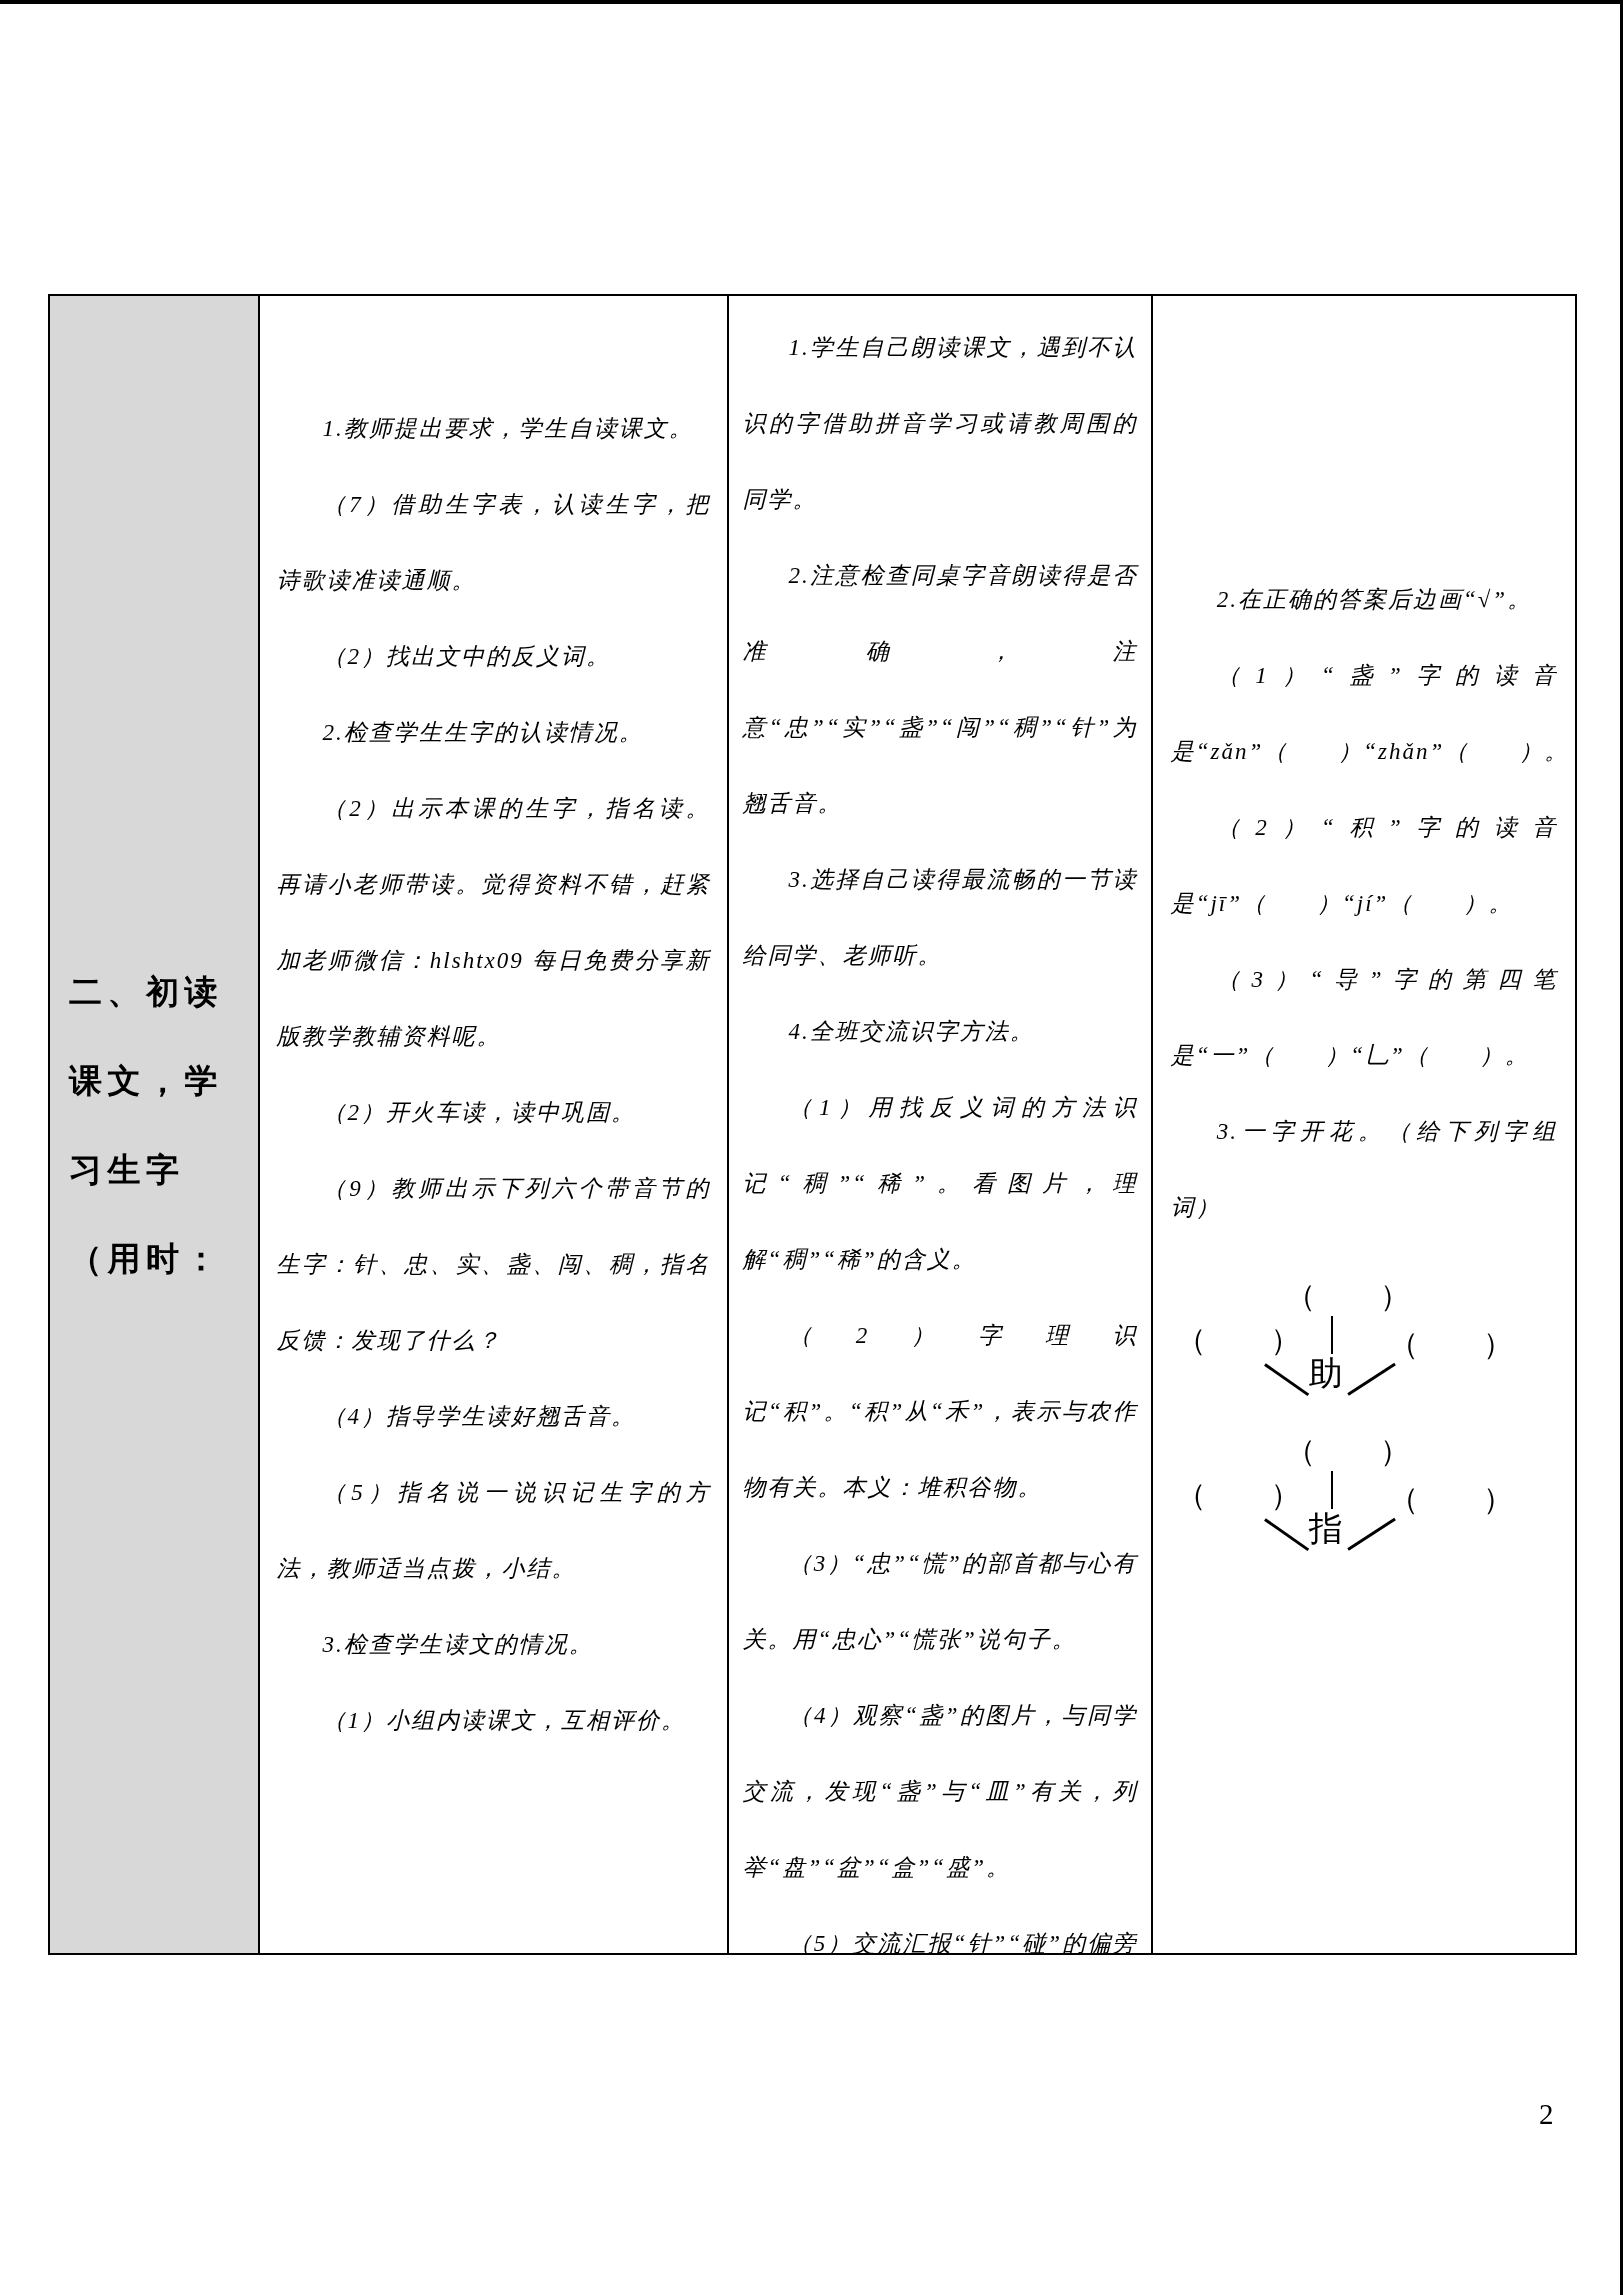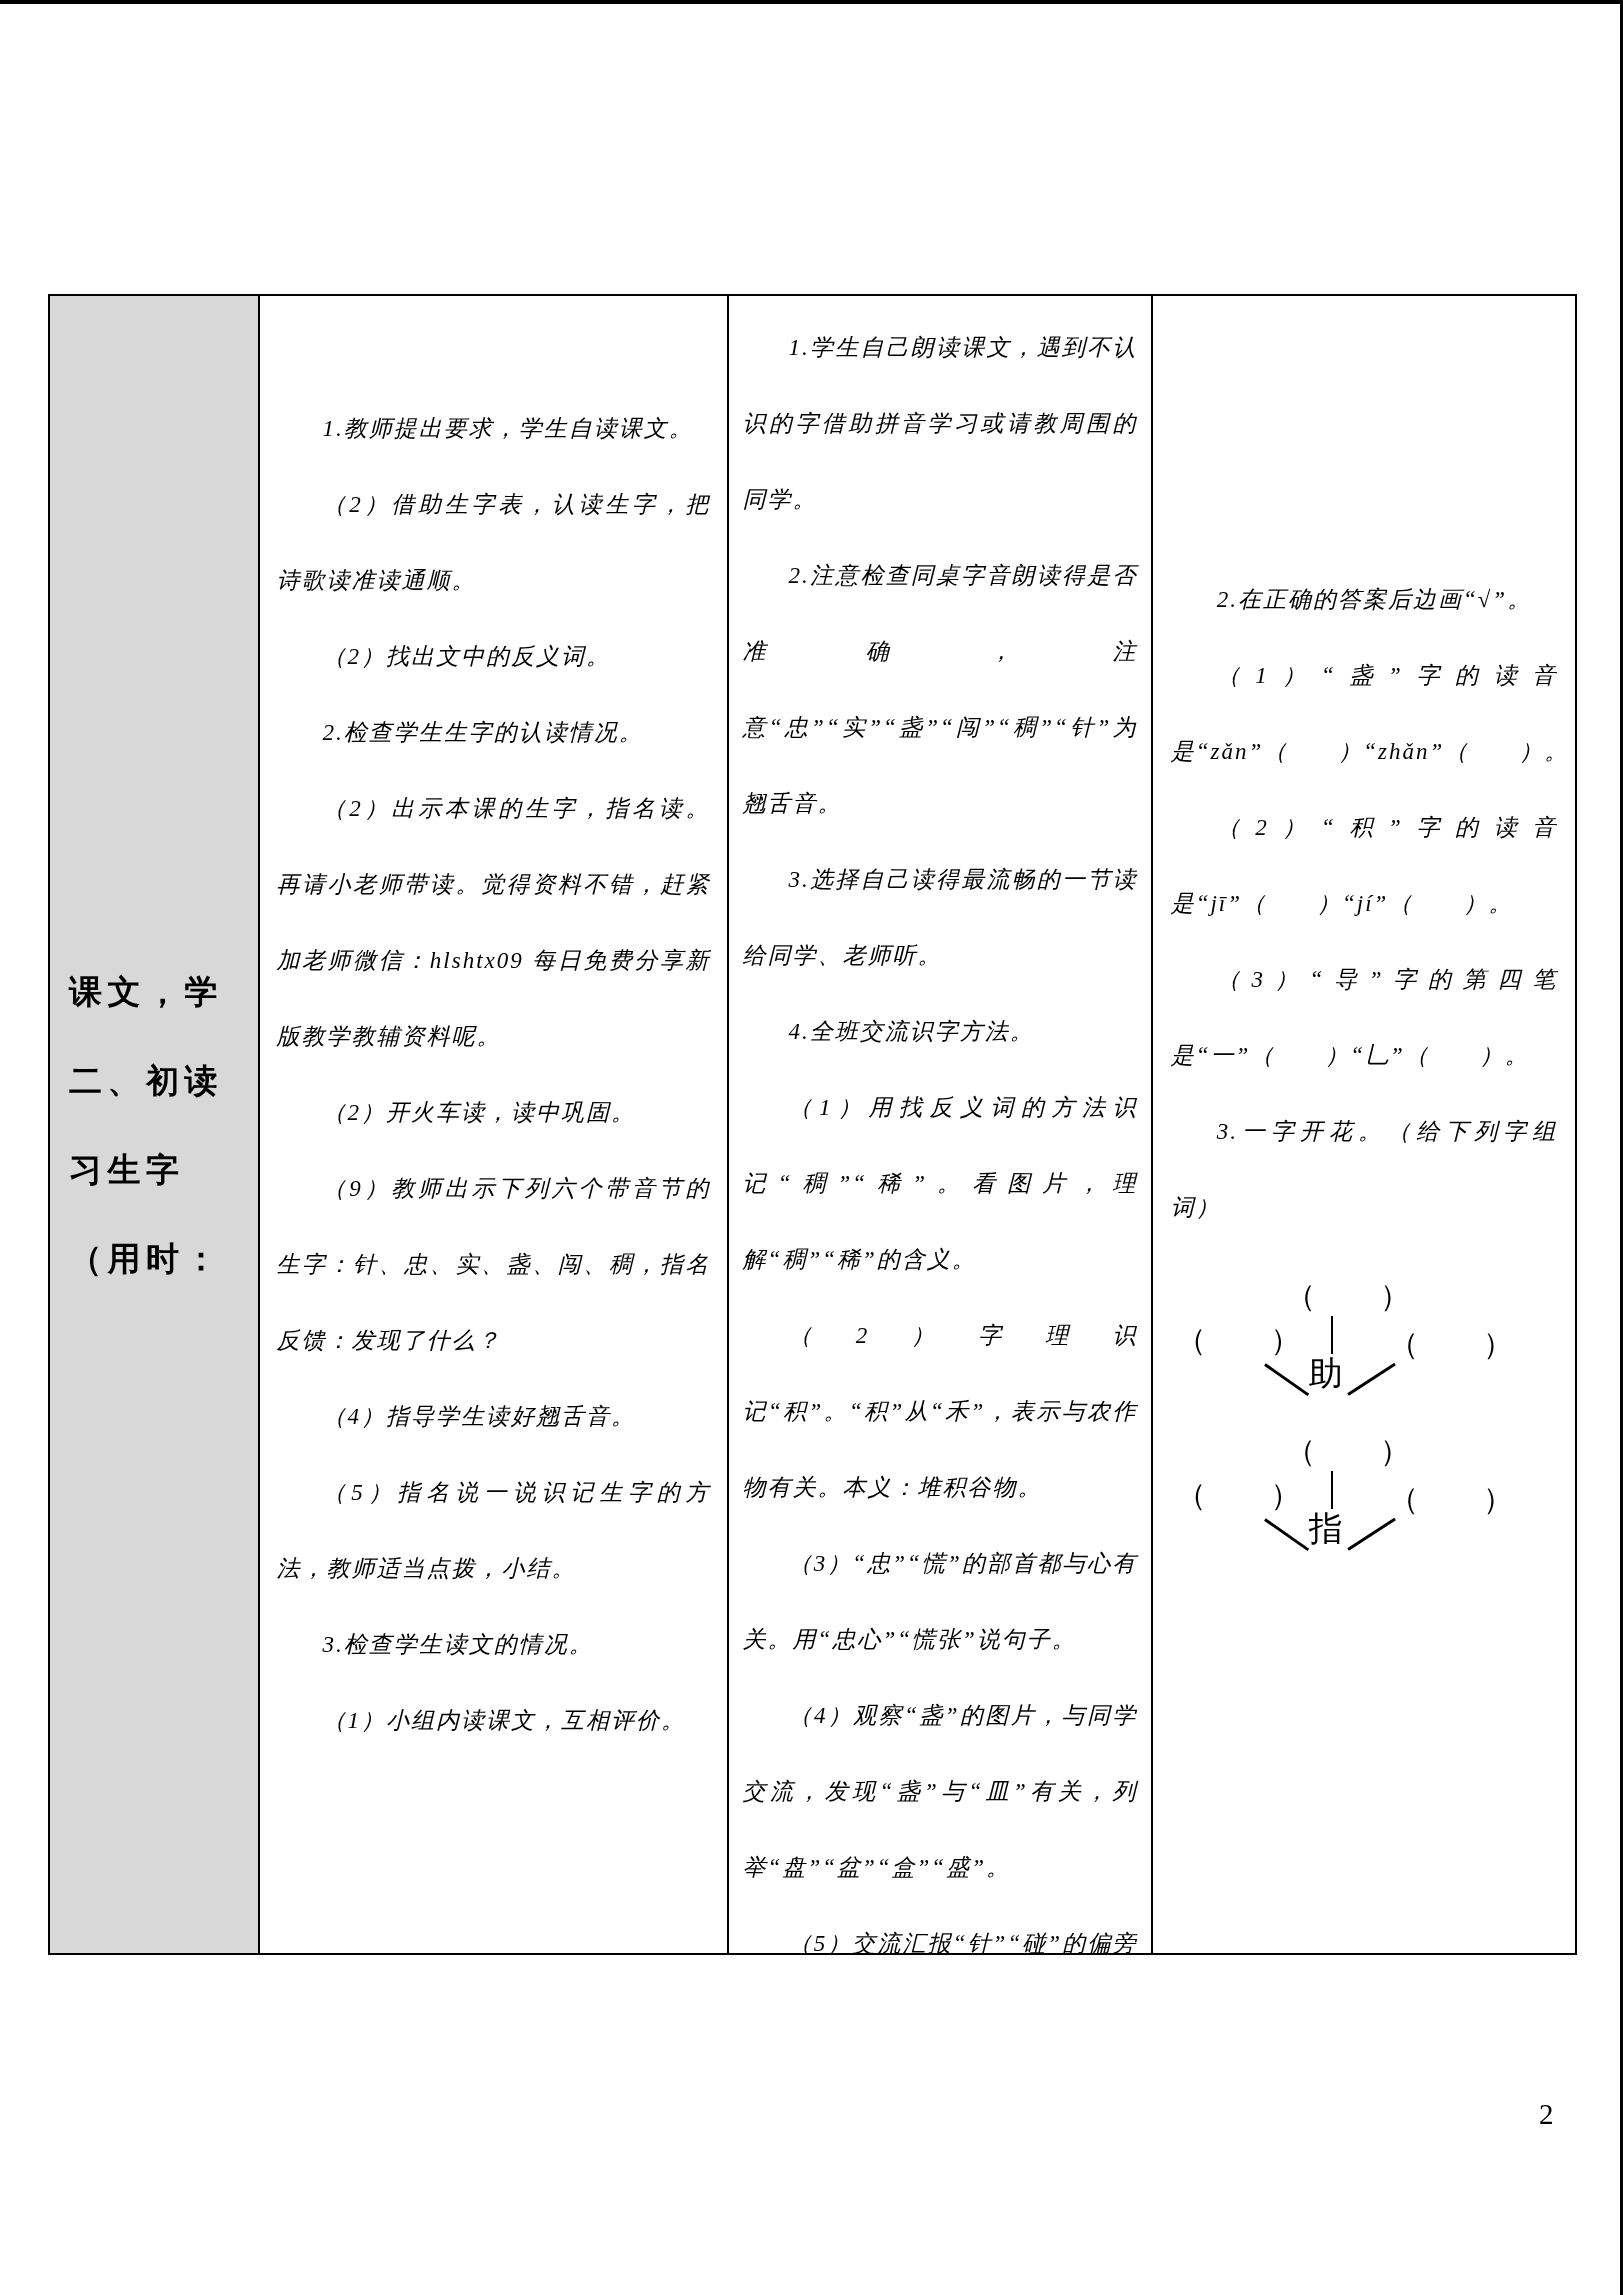--- a/index.html
+++ b/index.html
@@ -136,29 +136,29 @@
 </head>
 <body>
 
 <div class="page">
   <div class="edge-top"></div>
   <div class="edge-right"></div>
 
   <div class="lesson-table">
 
     <div class="cell cell-stage">
+      <div class="stage-line">二、初读</div>
       <div class="stage-line">课文，学</div>
-      <div class="stage-line">二、初读</div>
       <div class="stage-line">习生字</div>
       <div class="stage-line">（用时：</div>
     </div>
 
     <div class="cell cell-teacher">
       <p class="para">1.教师提出要求，学生自读课文。</p>
-      <p class="para">（2）借助生字表，认读生字，把诗歌读准读通顺。</p>
+      <p class="para">（7）借助生字表，认读生字，把诗歌读准读通顺。</p>
       <p class="para">（2）找出文中的反义词。</p>
       <p class="para">2.检查学生生字的认读情况。</p>
       <p class="para">（2）出示本课的生字，指名读。再请小老师带读。觉得资料不错，赶紧加老师微信：hlshtx09 每日免费分享新版教学教辅资料呢。</p>
       <p class="para">（2）开火车读，读中巩固。</p>
       <p class="para">（9）教师出示下列六个带音节的生字：针、忠、实、盏、闯、稠，指名反馈：发现了什么？</p>
       <p class="para">（4）指导学生读好翘舌音。</p>
       <p class="para">（5）指名说一说识记生字的方法，教师适当点拨，小结。</p>
       <p class="para">3.检查学生读文的情况。</p>
       <p class="para">（1）小组内读课文，互相评价。</p>
 

